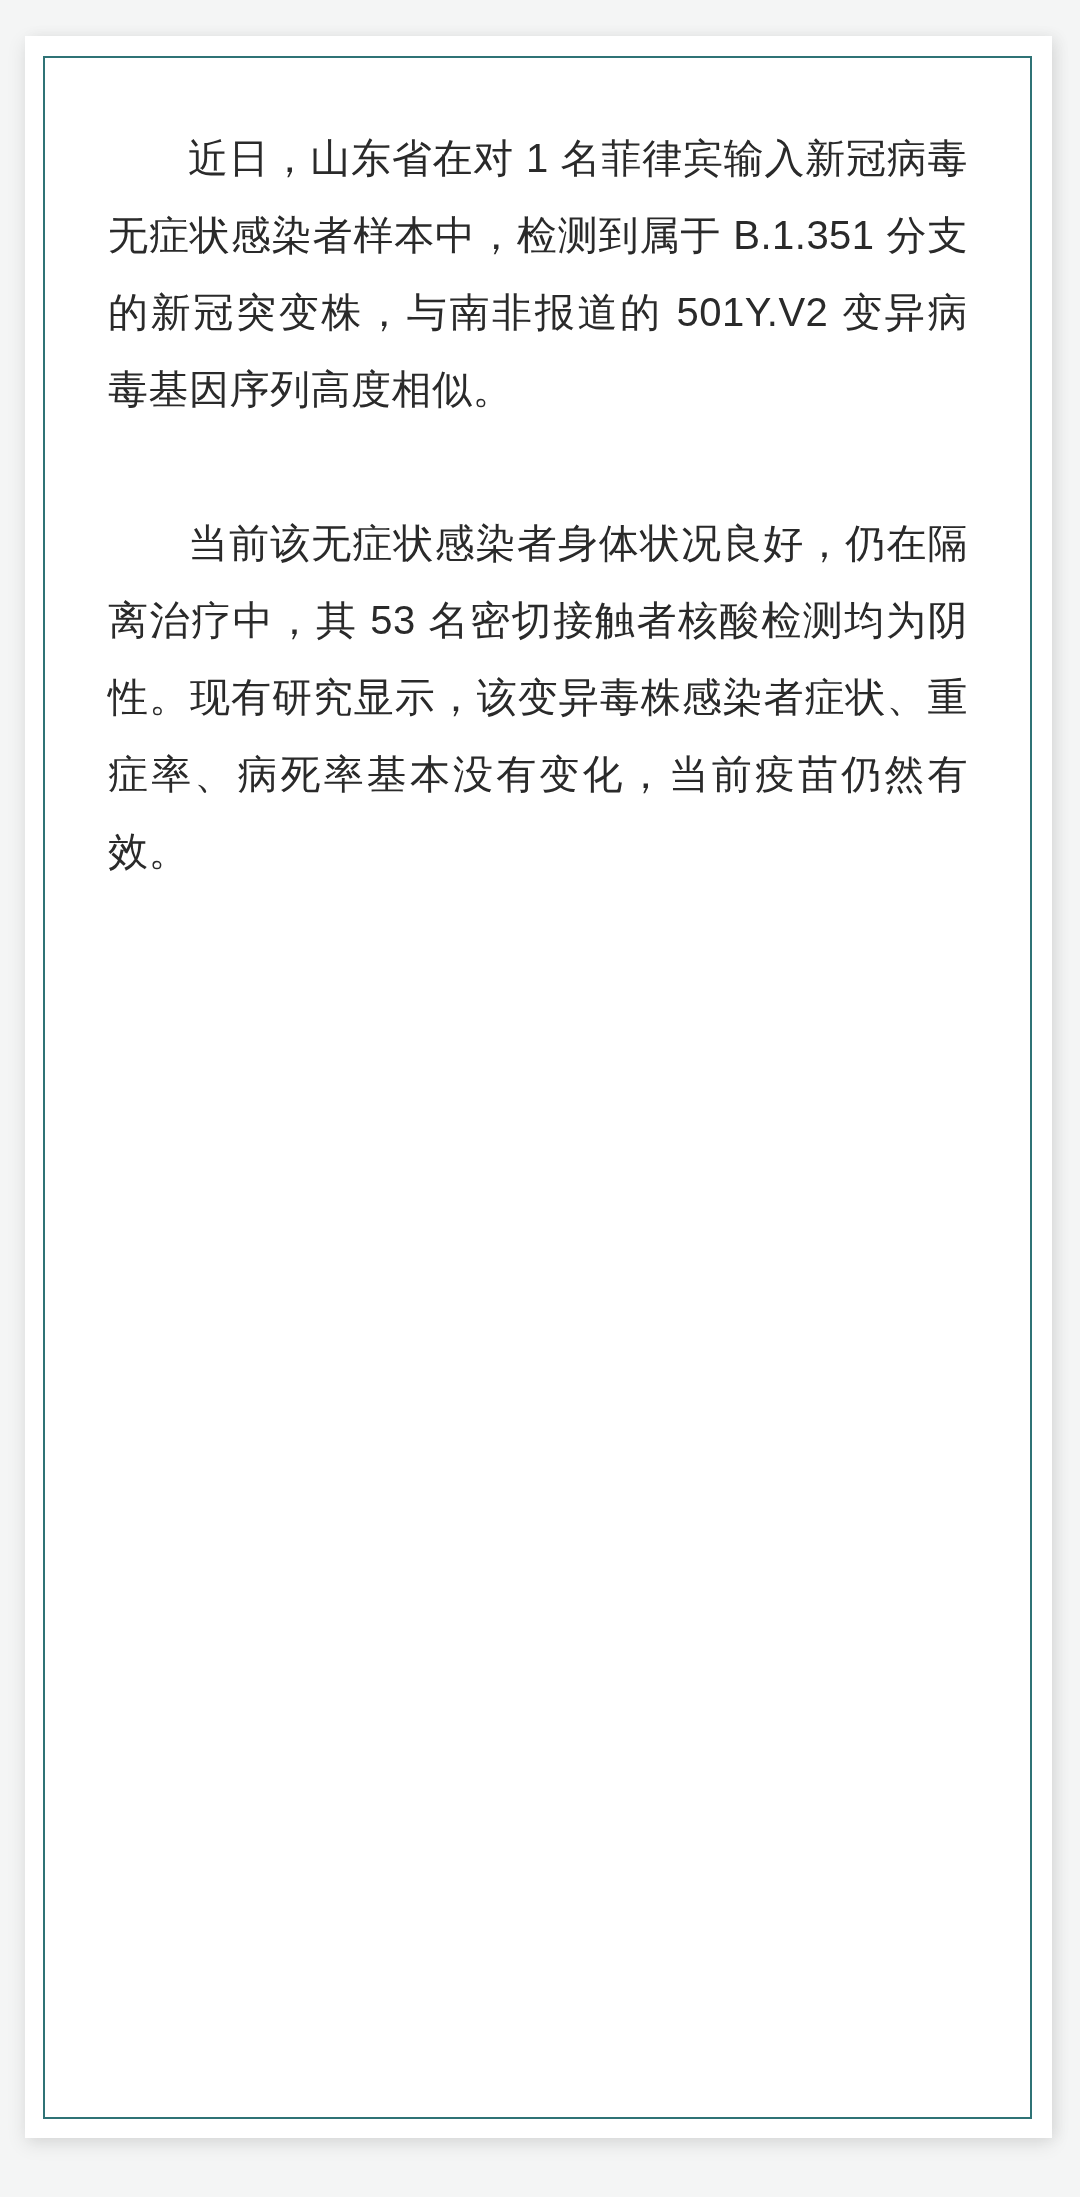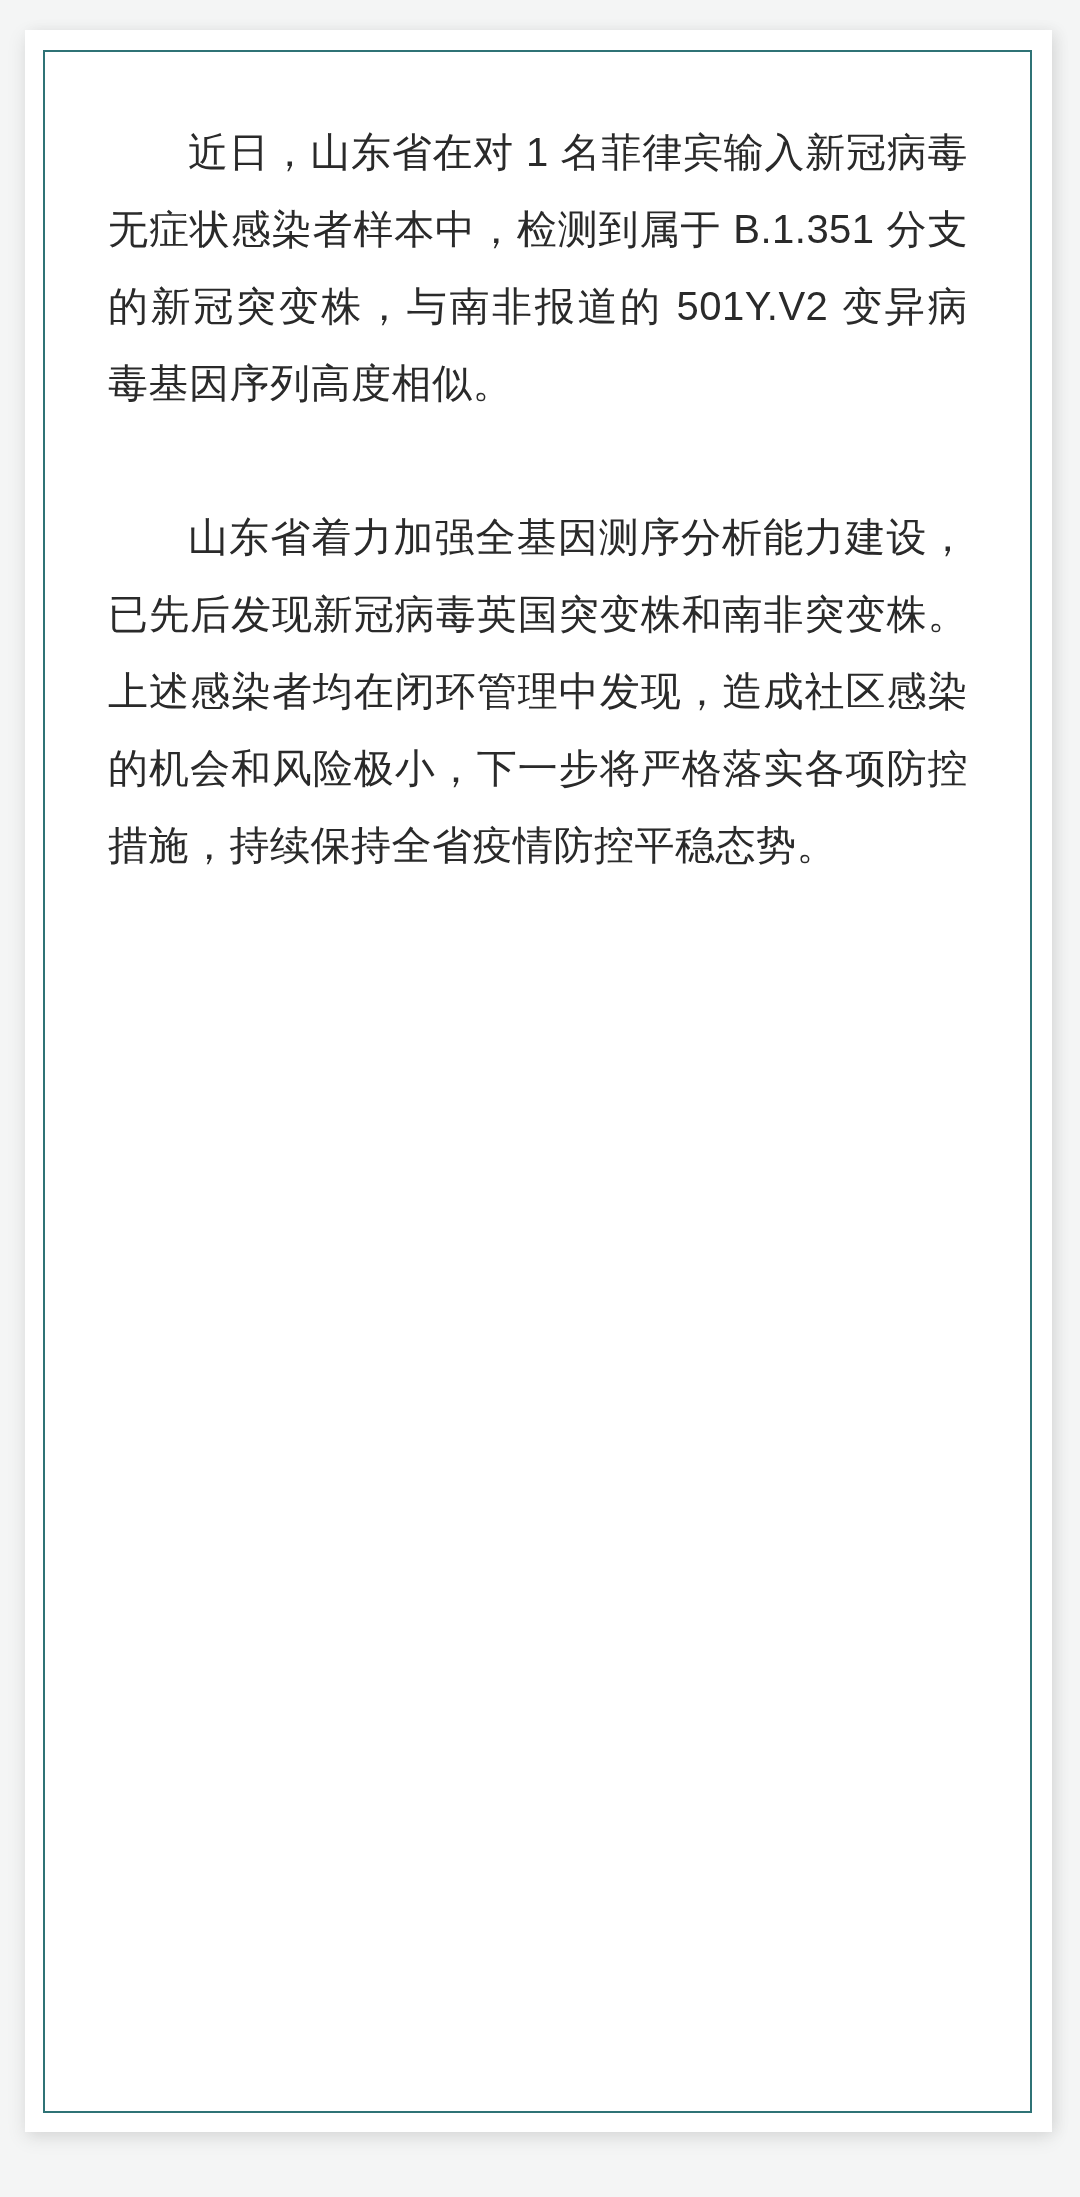--- a/index.html
+++ b/index.html
@@ -48,19 +48,19 @@
     margin: 0;
     text-indent: 2em;
   }
   .article p + p {
     margin-top: 77px;
   }
 </style>
 </head>
 <body style="background: rgb(244, 245, 245);">
 
-<div class="document-card" style="background: rgb(255, 255, 255);">
+<div class="document-card" style="background: rgb(255, 255, 255); margin-top: 6px;">
   <div class="content-border" style="border-color: rgb(47, 115, 118);"></div>
   <div class="article" style="color: rgb(42, 42, 42);">
     <p>近日，山东省在对 1 名菲律宾输入新冠病毒无症状感染者样本中，检测到属于 B.1.351 分支的新冠突变株，与南非报道的 501Y.V2 变异病毒基因序列高度相似。</p>
-    <p>山东省着力加强全基因测序分析能力建设，已先后发现新冠病毒英国突变株和南非突变株。上述感染者均在闭环管理中发现，造成社区感染的机会和风险极小，下一步将严格落实各项防控措施，持续保持全省疫情防控平稳态势。</p>
+    <p>当前该无症状感染者身体状况良好，仍在隔离治疗中，其 53 名密切接触者核酸检测均为阴性。现有研究显示，该变异毒株感染者症状、重症率、病死率基本没有变化，当前疫苗仍然有效。</p>
   </div>
 </div>
 
 </body></html>

